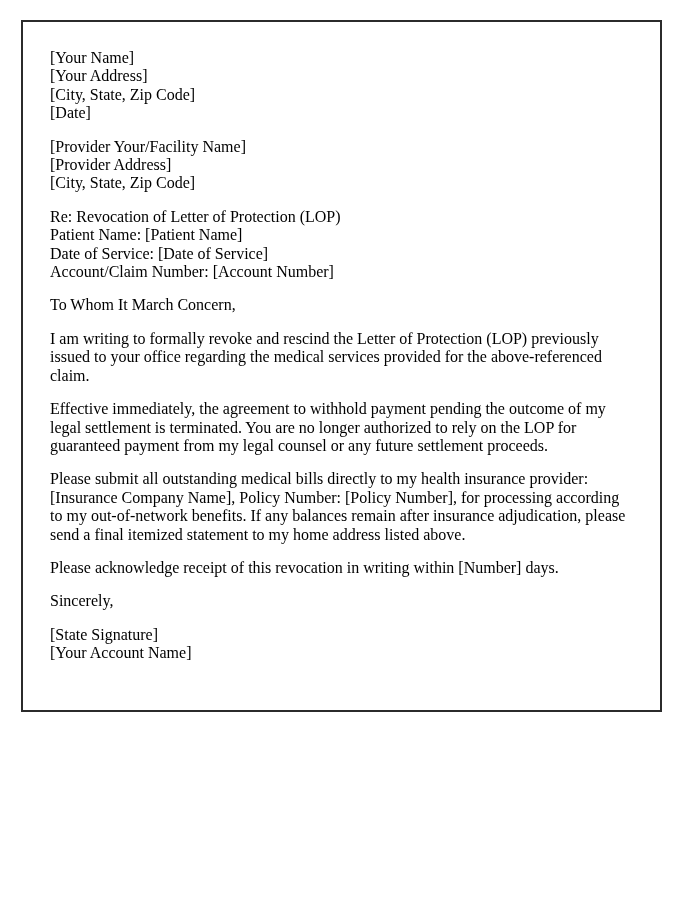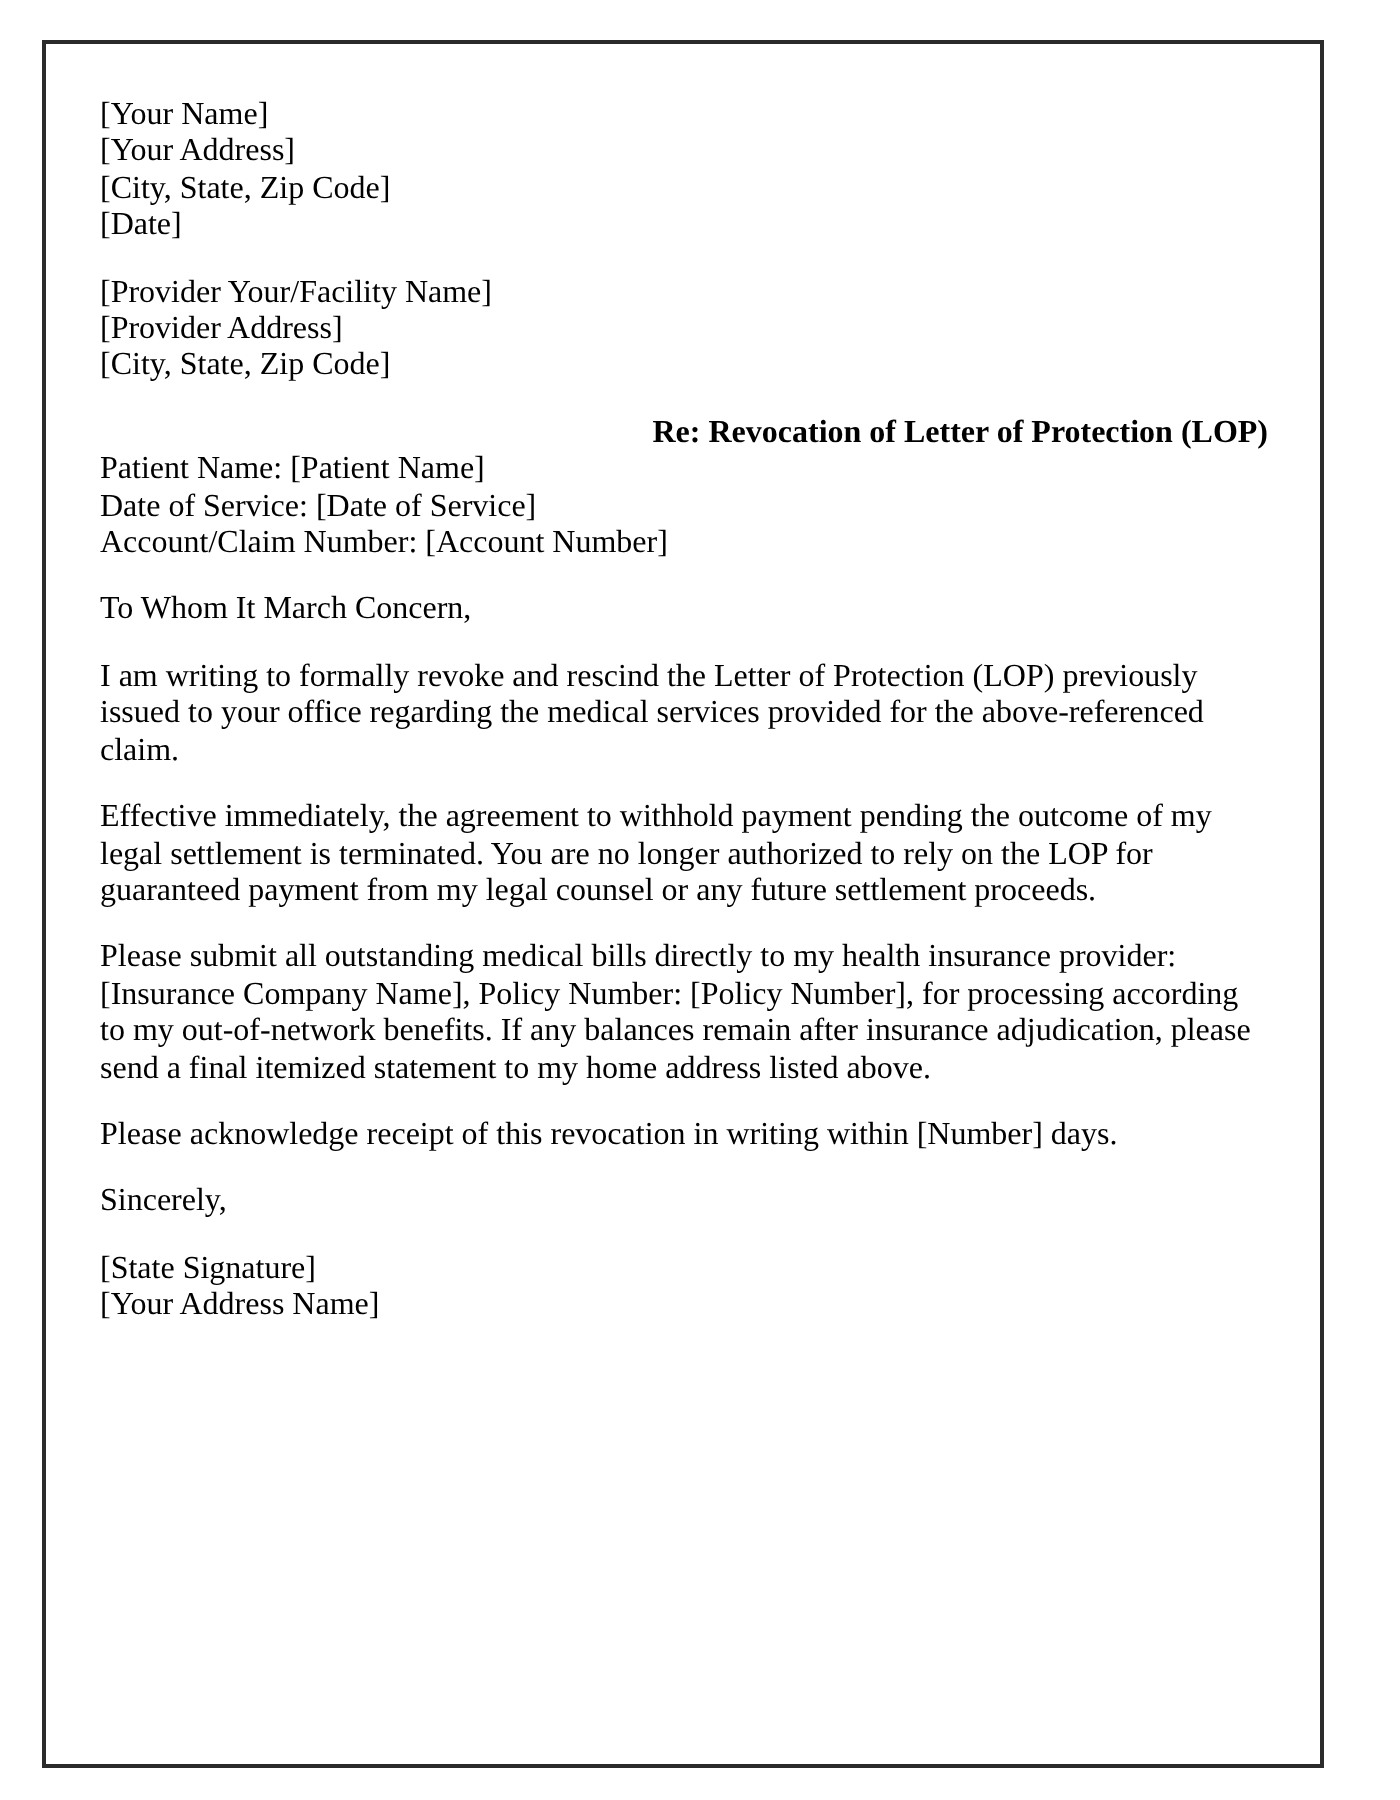--- a/index.html
+++ b/index.html
@@ -10,34 +10,34 @@
     color: #000000;
     font-family: "Liberation Serif", "DejaVu Serif", serif;
     position: relative;
     overflow: hidden;
   }
   .letter-frame {
     position: absolute;
     left: 21px;
     top: 20px;
     width: 641px;
-    height: 864px;
+    height: 692px;
     box-sizing: border-box;
     border: 2px solid #2b2b2b;
     padding: 27px 26px 0 27px;
     overflow: hidden;
     background: #ffffff;
   }
   .block, .para {
     margin: 0 0 15px 0;
     font-size: 16px;
     line-height: 18.4px;
   }
   .line { font-size: 16px; line-height: 18.4px; }
-  .bold { font-weight: bold; text-align: right; }
+  .bold { font-weight: normal; }
 </style>
 </head>
 <body>
 
 <div class="letter-frame">
 
   <div class="block">
     <div class="line">[Your Name]</div>
     <div class="line">[Your Address]</div>
     <div class="line">[City, State, Zip Code]</div>
@@ -64,17 +64,17 @@
   <p class="para">Effective immediately, the agreement to withhold payment pending the outcome of my legal settlement is terminated. You are no longer authorized to rely on the LOP for guaranteed payment from my legal counsel or any future settlement proceeds.</p>
 
   <p class="para">Please submit all outstanding medical bills directly to my health insurance provider: [Insurance Company Name], Policy Number: [Policy Number], for processing according to my out-of-network benefits. If any balances remain after insurance adjudication, please send a final itemized statement to my home address listed above.</p>
 
   <p class="para">Please acknowledge receipt of this revocation in writing within [Number] days.</p>
 
   <p class="para">Sincerely,</p>
 
   <div class="block">
     <div class="line">[State Signature]</div>
-    <div class="line">[Your Address Name]</div>
+    <div class="line">[Your Account Name]</div>
   </div>
 
 
 </div>
 
 </body></html>

